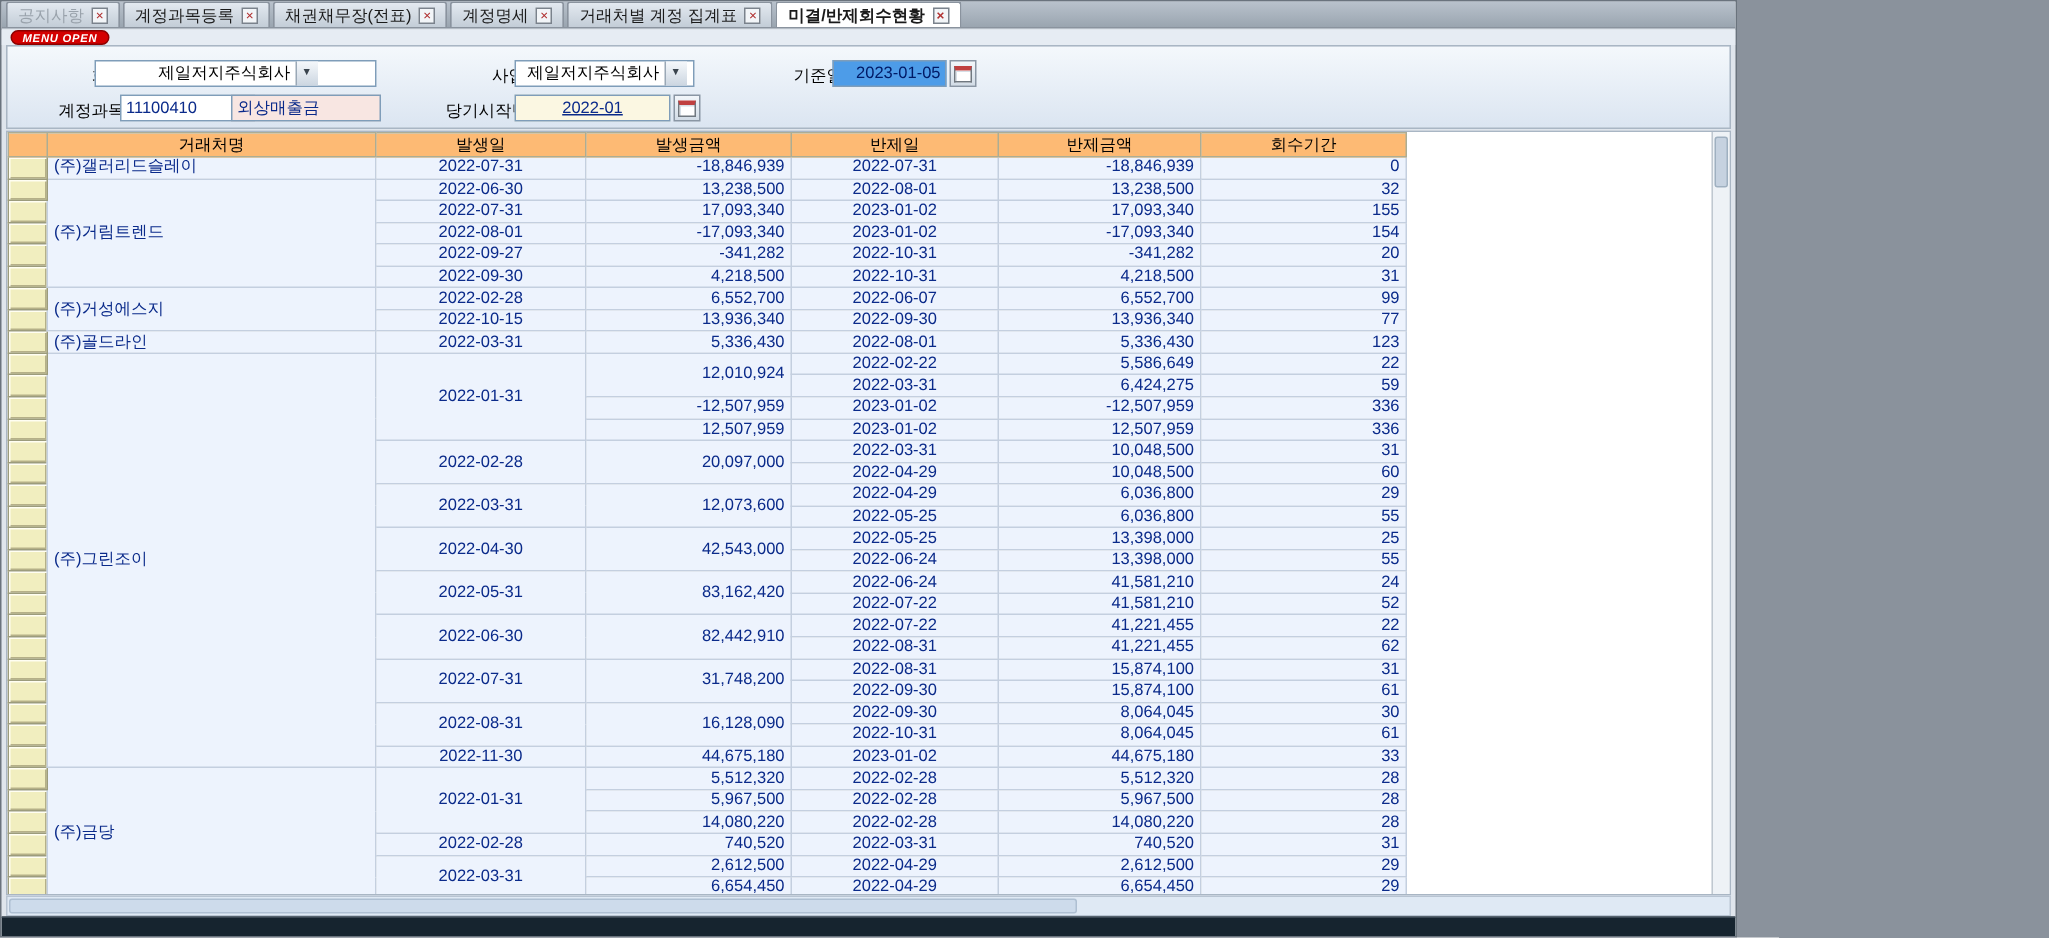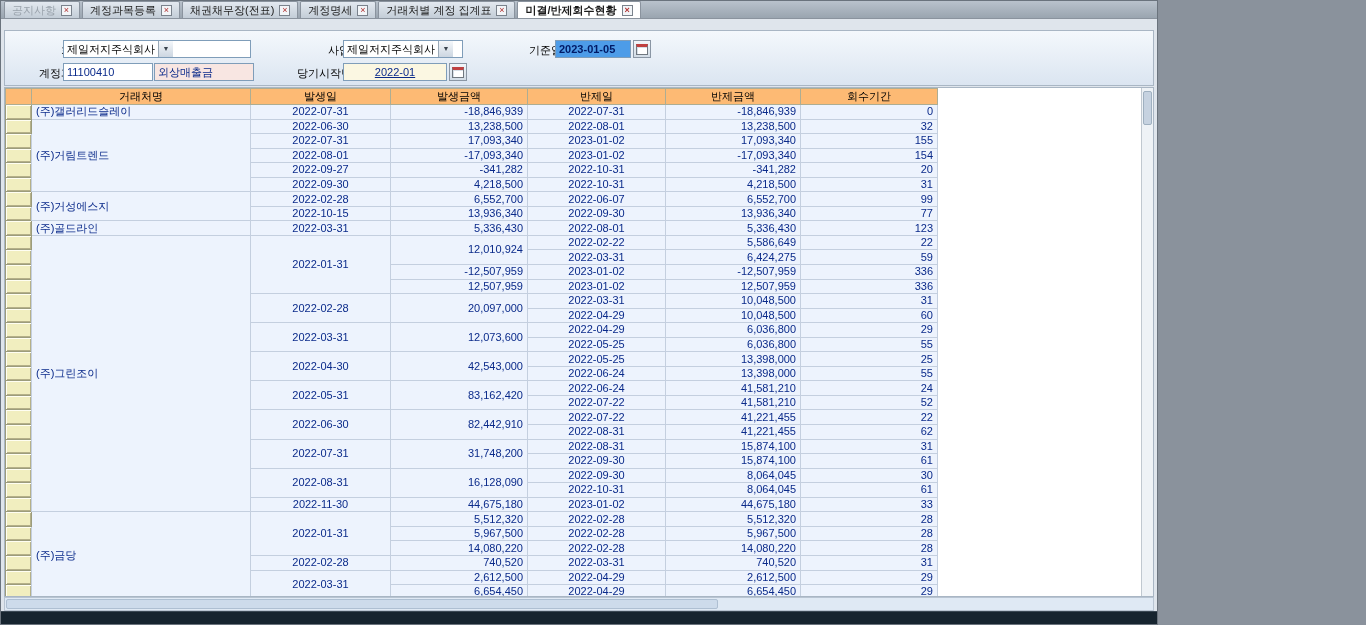--- a/index.html
+++ b/index.html
@@ -31,26 +31,26 @@
                font-style:italic; padding:1px 7px; border-radius:5px;
                border:1px solid #8c0000; letter-spacing:0.5px; cursor:pointer; }
 
   
   .form-panel { position:absolute; top:29px; left:3px; right:3px; height:56px;
                 background:linear-gradient(#f4f8fc,#dbe5f1);
                 border:1px solid #a9b6c4; }
   .lbl { position:absolute; font-size:11px; color:#000; text-align:right; white-space:nowrap;margin-left:24px; }
   .field { position:absolute; height:18px; border:1px solid #7f9db9; background:#fff;
            font-size:11px; color:#0a2a8a; line-height:16px; padding:0 3px; }
-  .combo { display:flex; align-items:center; justify-content:flex-start; padding:0; }
+  .combo { display:flex; align-items:center; justify-content:center; padding:0; }
   .combo-text { padding:0 3px; color:#000; overflow:hidden; white-space:nowrap; }
   .combo-btn { width:15px; height:16px; background:linear-gradient(#f5f8fb,#ccd6e1);
                border-left:1px solid #9aa8b6; font-size:7px; color:#3a444e;
                display:flex; align-items:center; justify-content:center; }
-  .sel-field { background:#4d9ce8; color:#001a66; font-weight:bold; text-align:left; }
+  .sel-field { background:#4d9ce8; color:#001a66; font-weight:normal; text-align:right; }
   .pink { background:#f8e6e2; }
   .cream { background:#fbf7e2; text-align:center;text-decoration:underline; }
   .cal-btn { position:absolute; width:18px; height:18px;
              background:linear-gradient(#f2f6fa,#d2dce6); border:1px solid #8a96a4;
              display:flex; align-items:center; justify-content:center; cursor:pointer; }
   .cal-glyph { display:block; width:12px; height:11px; background:#fff;
                border:1px solid #707880; border-top:3px solid #c04040;
                box-shadow:inset 1px 1px 0 #d6dee6; }
 
   
@@ -107,41 +107,44 @@
       <div class="tab">
         <span class="tab-label">거래처별 계정 집계표</span>
         <span class="tab-close">×</span>
       </div>
       <div class="tab active">
         <span class="tab-label">미결/반제회수현황</span>
         <span class="tab-close">×</span>
       </div>
     </div>
 
+  <div class="menubar">
+    <div class="menu-open">MENU OPEN</div>
+  </div>
 
   <div class="form-panel">
 
     <span class="lbl" style="left:8px; top:12px; width:46px;">회사</span>
     <div class="field combo" style="left:58px; top:9px; width:188px;">
       <span class="combo-text">제일저지주식회사</span>
       <span class="combo-btn">▼</span>
     </div>
     <span class="lbl" style="left:268px; top:12px; width:64px;">사업장</span>
     <div class="field combo" style="left:338px; top:9px; width:120px;">
       <span class="combo-text">제일저지주식회사</span>
       <span class="combo-btn">▼</span>
     </div>
     <span class="lbl" style="left:490px; top:12px; width:54px;">기준일자</span>
     <div class="field sel-field" style="left:550px; top:9px; width:76px;">2023-01-05</div>
     <div class="cal-btn" style="left:628px; top:9px;">
       <span class="cal-glyph"></span>
     </div>
 
     <span class="lbl" style="left:0px; top:35px; width:54px;">계정과목</span>
-    <div class="field" style="left:58px; top:32px; width:90px;">11100410</div>
+    <div class="field" style="left:75px; top:32px; width:90px;">11100410</div>
     <div class="field pink" style="left:149px; top:32px; width:100px;">외상매출금</div>
     <span class="lbl" style="left:258px; top:35px; width:76px;">당기시작년월</span>
     <div class="field cream" style="left:338px; top:32px; width:104px;">2022-01</div>
     <div class="cal-btn" style="left:444px; top:32px;">
       <span class="cal-glyph"></span>
     </div>
   </div>
 
   <div class="grid-area">
     <table>

